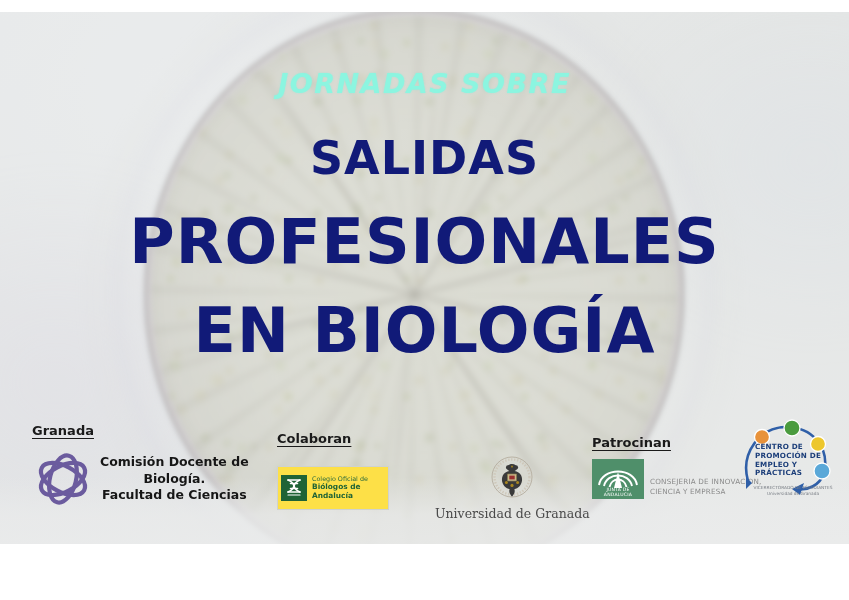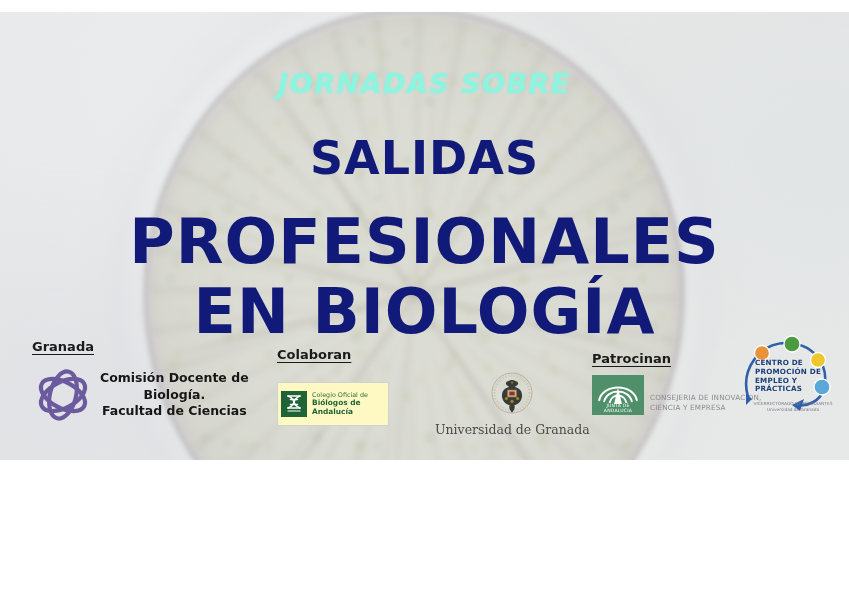--- a/index.html
+++ b/index.html
@@ -7,21 +7,21 @@
     padding: 0;
     background: #ffffff;
   }
   body {
     font-family: "Liberation Sans", sans-serif;
   }
 
   #poster {
     position: relative;
     width: 849px;
-    height: 460px;
+    height: 544px;
     overflow: hidden;
     background: #ffffff;
   }
 
   
   .bg-wrap {
     position: absolute;
     left: 0;
     top: 12px;
     width: 849px;
@@ -207,21 +207,21 @@
   }
   .big {
     font-family: "DejaVu Sans", sans-serif;
     font-weight: bold;
     color: #111a78;
     letter-spacing: 1px;
     line-height: 1.02;
   }
   .line1 { font-size: 46px; margin-top: 38px; }
   .line2 { font-size: 62px; margin-top: 28px; }
-  .line3 { font-size: 62px; margin-top: 7px; }
+  .line3 { font-size: 62px; margin-top: 26px; }
 
   
   .band {
     position: absolute;
     left: 0;
     right: 0;
     bottom: 13px;
     height: 108px;
   }
   .sect { position: absolute; }
@@ -248,21 +248,21 @@
     margin-left: 6px;
     white-space: nowrap;
   }
   .atom-logo { width: 62px; height: 58px; flex: 0 0 62px; }
 
   
   .sect-colab { left: 277px; top: 8px; }
   .colab-row { display: flex; align-items: center; margin-top: 9px; }
   .cob-box {
     width: 112px; height: 44px;
-    background: #fef9c3;
+    background: #fde047;
     border: 1px solid #cfd2cf;
     display: flex; align-items: center;
     padding: 0 3px;
     box-sizing: border-box;
   }
   .dna-sq {
     width: 26px; height: 26px;
     background: #1f6336;
     flex: 0 0 26px;
     display: flex; align-items: center; justify-content: center;

